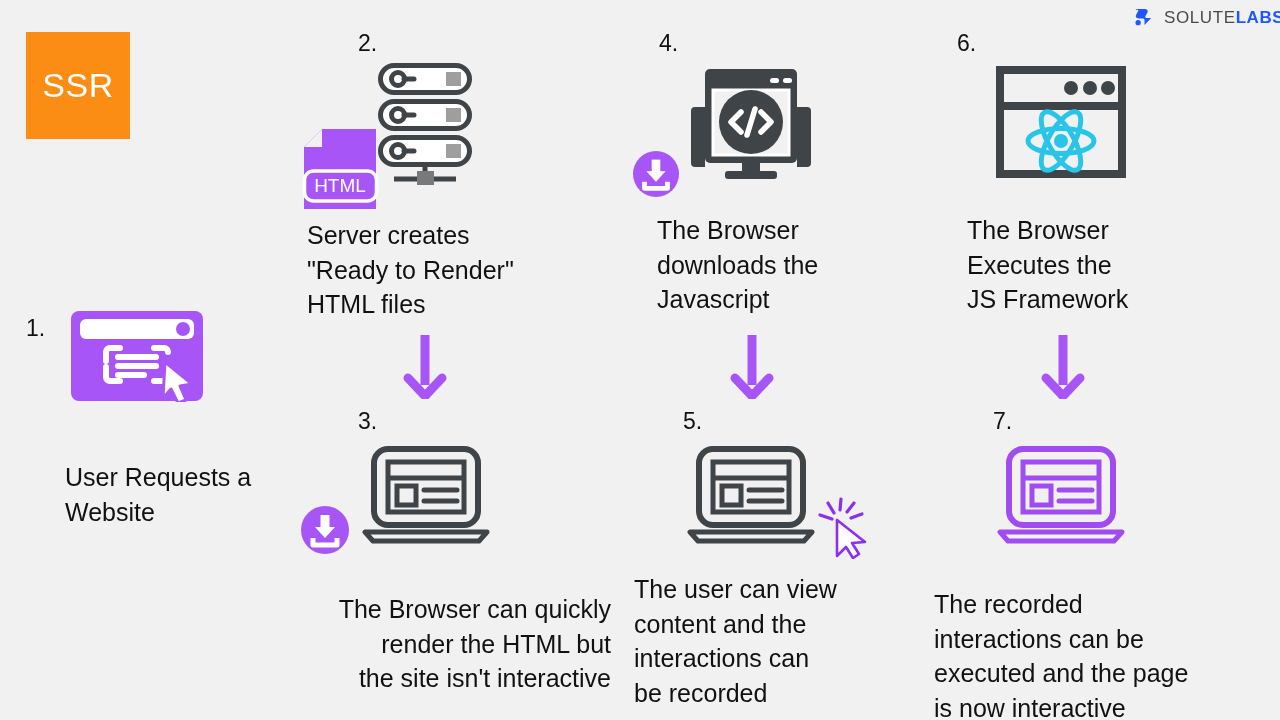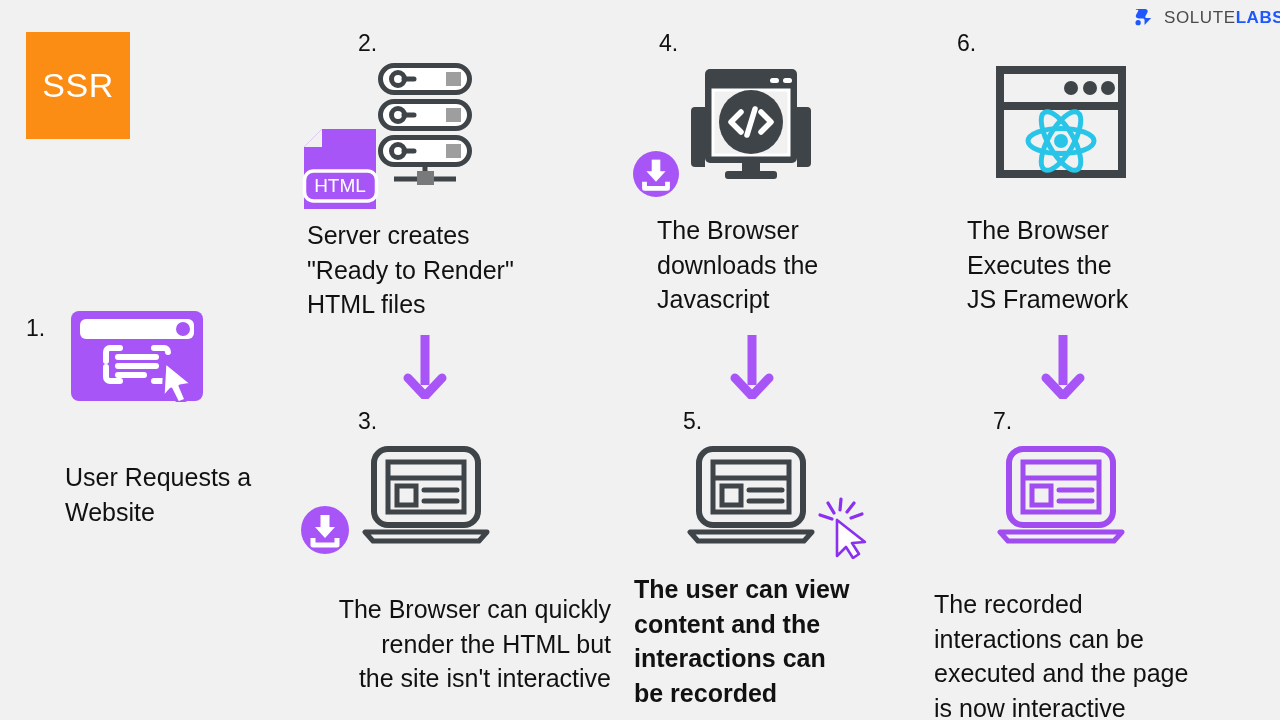--- a/index.html
+++ b/index.html
@@ -240,21 +240,21 @@
       <g stroke="#8b2ff0" stroke-width="3.2" stroke-linecap="round">
         <path d="M20 22 L8 18"></path>
         <path d="M22 16 L16 6"></path>
         <path d="M28 13 L29 2"></path>
         <path d="M35 15 L42 6"></path>
         <path d="M39 21 L50 17"></path>
       </g>
       <path d="M25 23 L25 59 L34 50 L41 61 L47 57 L40 46 L53 45 Z" fill="#ffffff" stroke="#8b2ff0" stroke-width="2.6" stroke-linejoin="round"></path>
     </svg>
   </div>
-  <div class="abs caption" style="left:634px; top:572px; width:300px;font-weight:bold;">The user can view
+  <div class="abs caption" style="left:634px; top:572px; width:300px;">The user can view
 content and the
 interactions can
 be recorded</div>
 
   <div class="abs step-num" style="left:957px; top:32px;">6.</div>
   <div class="abs icon-wrap" style="left:996px; top:66px;">
     <svg width="130" height="112" viewBox="0 0 130 112">
       <rect x="4" y="4" width="122" height="104" fill="#f1f1f1" stroke="#3f4448" stroke-width="8"></rect>
       <path d="M8 40 h114" stroke="#3f4448" stroke-width="8"></path>
       <circle cx="75" cy="22" r="7" fill="#3f4448"></circle>

